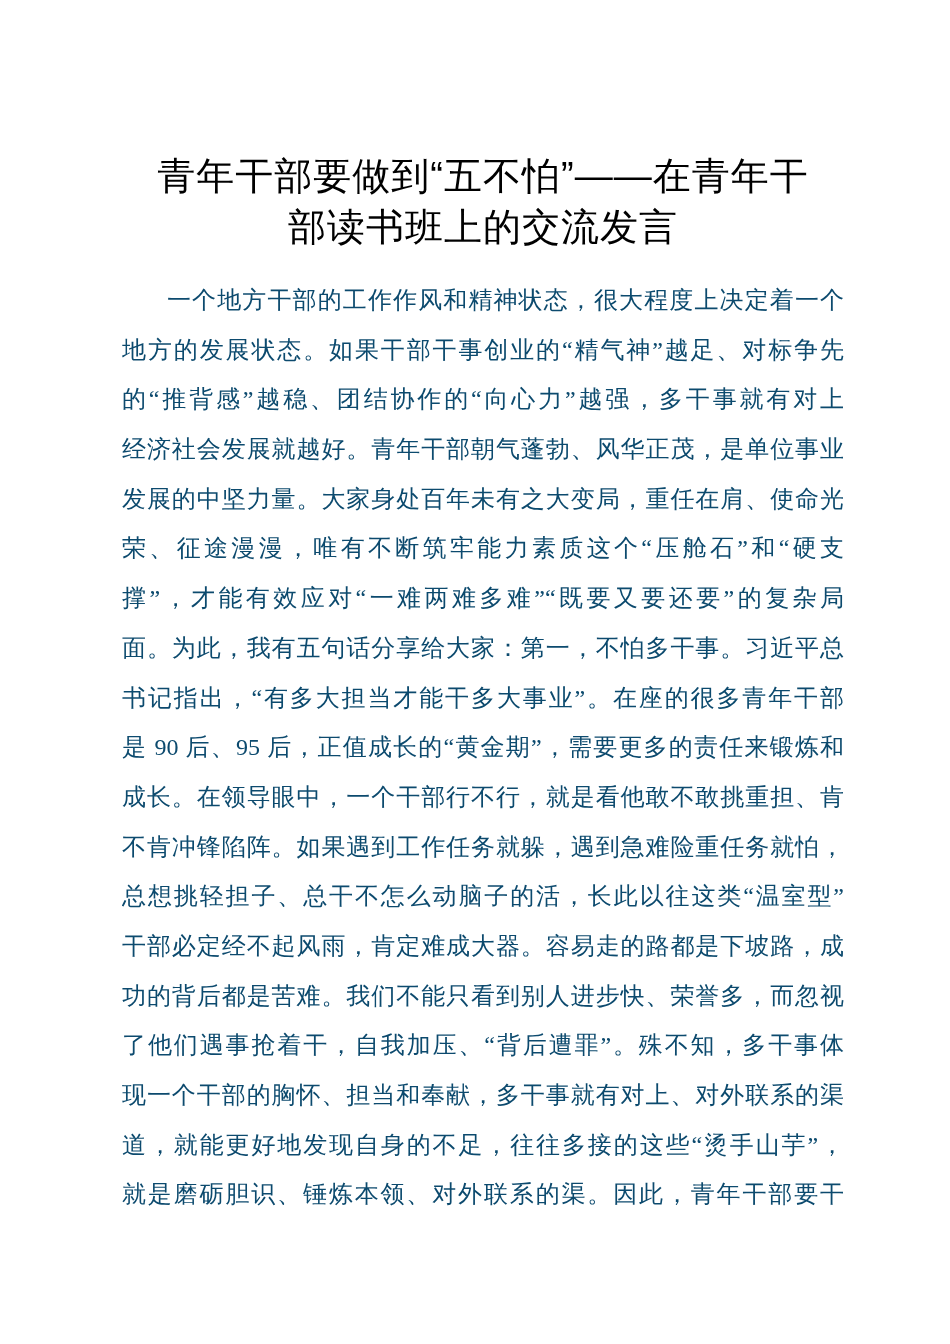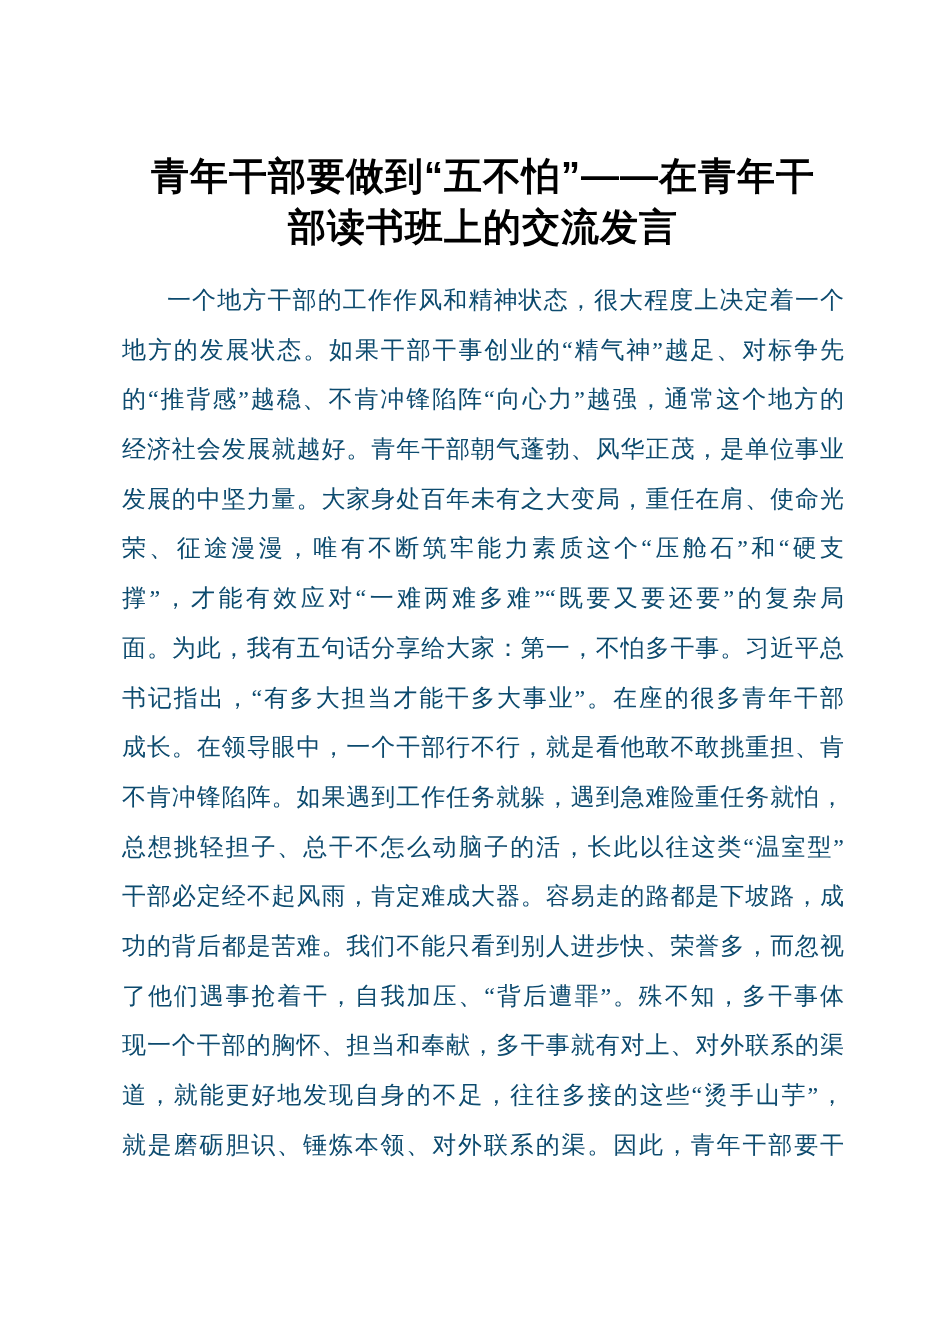--- a/index.html
+++ b/index.html
@@ -16,21 +16,21 @@
     font-family: "Liberation Serif", serif;
     color: #000000;
   }
   .doc-title {
     position: absolute;
     top: 126px;
     left: 122px;
     width: 722px;
     text-align: center;
     font-family: "Liberation Sans", sans-serif;
-    font-weight: bold;
+    font-weight: normal;
     font-size: 38px;
     line-height: 51px;
     color: #000000;
     letter-spacing: 1px;
   }
   .doc-body {
     position: absolute;
     top: 276px;
     left: 122px;
     width: 722px;
@@ -57,27 +57,28 @@
 
 <div class="page">
   <h1 class="doc-title">
       <div class="title-line">青年干部要做到“五不怕”——在青年干</div>
       <div class="title-line">部读书班上的交流发言</div>
     </h1>
 
   <div class="doc-body">
       <div class="body-line">一个地方干部的工作作风和精神状态，很大程度上决定着一个</div>
       <div class="body-line">地方的发展状态。如果干部干事创业的“精气神”越足、对标争先</div>
-      <div class="body-line">的“推背感”越稳、不肯冲锋陷阵“向心力”越强，通常这个地方的</div>
+      <div class="body-line">的“推背感”越稳、团结协作的“向心力”越强，多干事就有对上</div>
       <div class="body-line">经济社会发展就越好。青年干部朝气蓬勃、风华正茂，是单位事业</div>
       <div class="body-line">发展的中坚力量。大家身处百年未有之大变局，重任在肩、使命光</div>
       <div class="body-line">荣、征途漫漫，唯有不断筑牢能力素质这个“压舱石”和“硬支</div>
       <div class="body-line">撑”，才能有效应对“一难两难多难”“既要又要还要”的复杂局</div>
       <div class="body-line">面。为此，我有五句话分享给大家：第一，不怕多干事。习近平总</div>
       <div class="body-line">书记指出，“有多大担当才能干多大事业”。在座的很多青年干部</div>
+      <div class="body-line">是 90 后、95 后，正值成长的“黄金期”，需要更多的责任来锻炼和</div>
       <div class="body-line">成长。在领导眼中，一个干部行不行，就是看他敢不敢挑重担、肯</div>
       <div class="body-line">不肯冲锋陷阵。如果遇到工作任务就躲，遇到急难险重任务就怕，</div>
       <div class="body-line">总想挑轻担子、总干不怎么动脑子的活，长此以往这类“温室型”</div>
       <div class="body-line">干部必定经不起风雨，肯定难成大器。容易走的路都是下坡路，成</div>
       <div class="body-line">功的背后都是苦难。我们不能只看到别人进步快、荣誉多，而忽视</div>
       <div class="body-line">了他们遇事抢着干，自我加压、“背后遭罪”。殊不知，多干事体</div>
       <div class="body-line">现一个干部的胸怀、担当和奉献，多干事就有对上、对外联系的渠</div>
       <div class="body-line">道，就能更好地发现自身的不足，往往多接的这些“烫手山芋”，</div>
       <div class="body-line">就是磨砺胆识、锤炼本领、对外联系的渠。因此，青年干部要干</div>
     </div>

